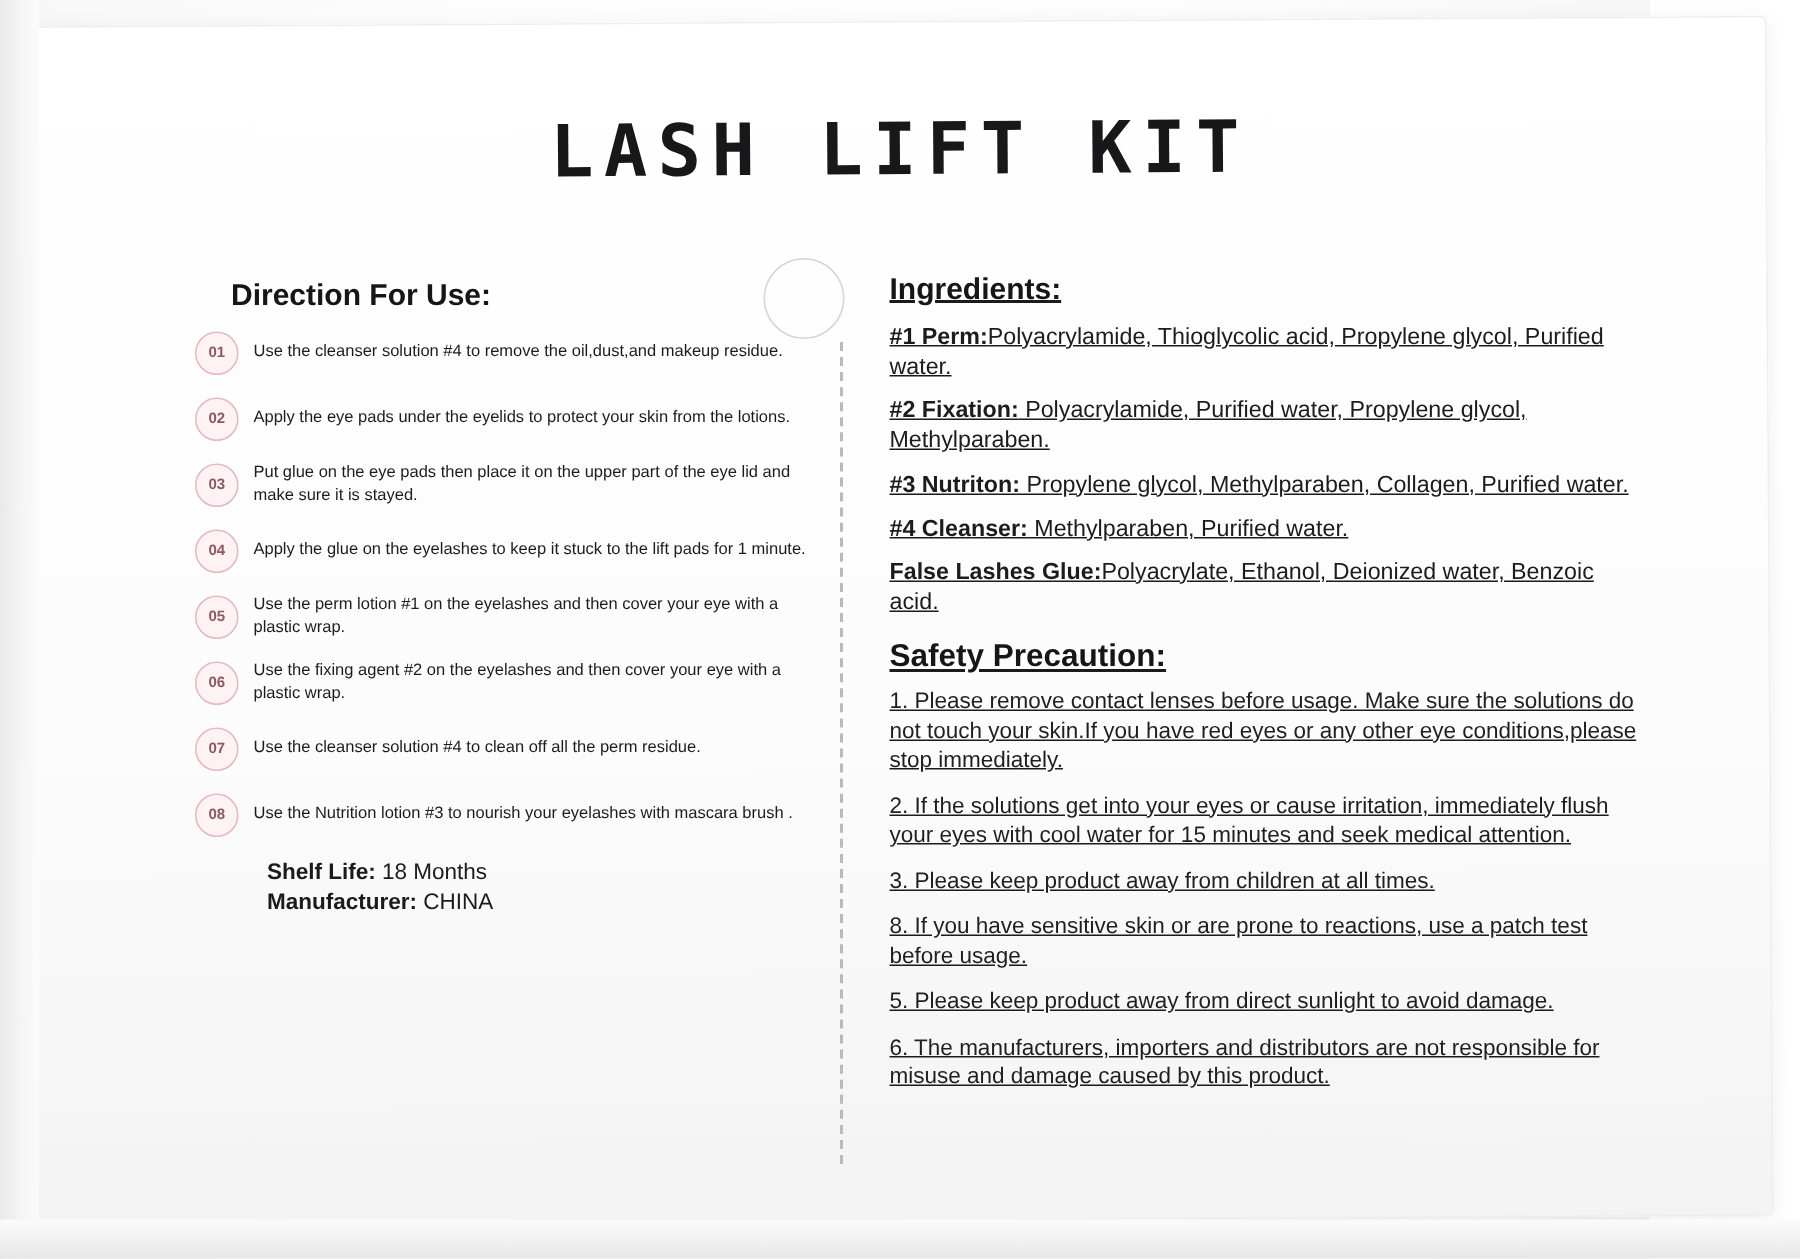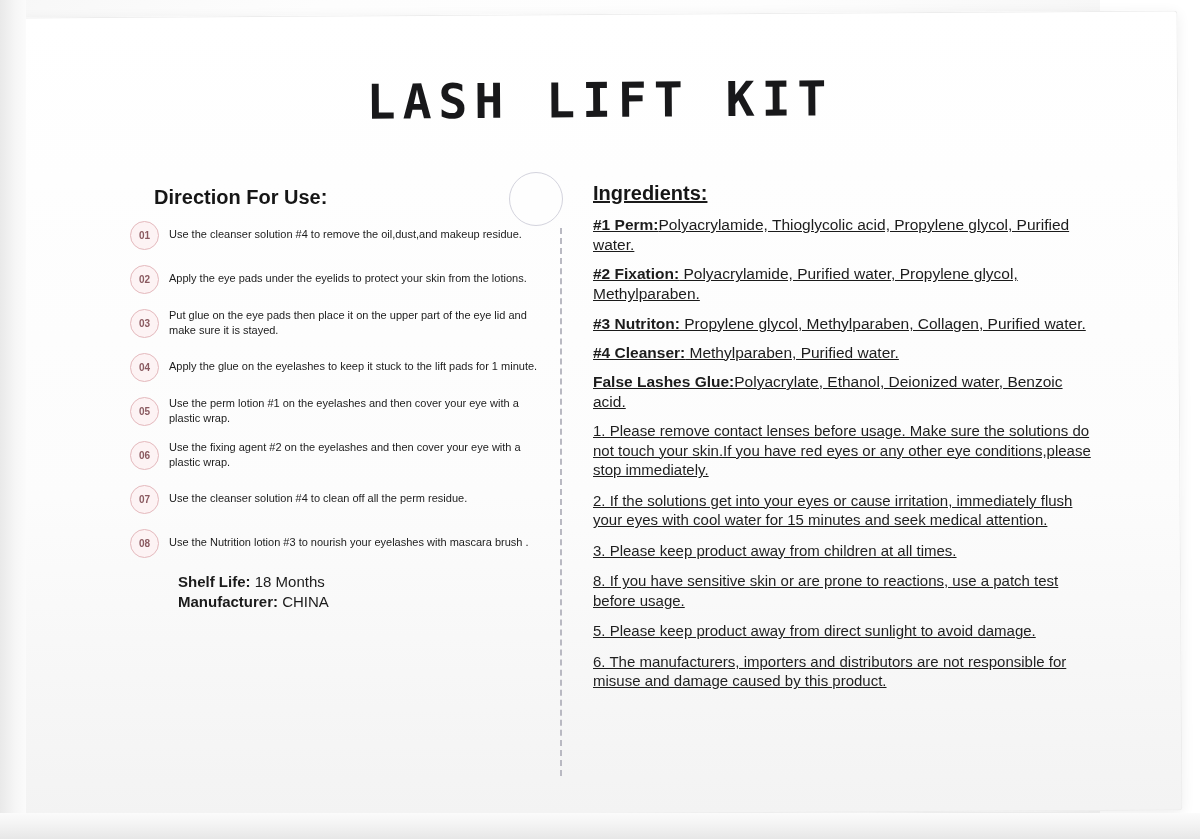--- a/index.html
+++ b/index.html
@@ -239,20 +239,21 @@
     <div class="ingredient">
       <b>#3 Nutriton:</b><span> Propylene glycol, Methylparaben, Collagen, Purified water.</span>
     </div>
     <div class="ingredient">
       <b>#4 Cleanser:</b><span> Methylparaben, Purified water.</span>
     </div>
     <div class="ingredient">
       <b>False Lashes Glue:</b><span>Polyacrylate, Ethanol, Deionized water, Benzoic acid.</span>
     </div>
 
+    <div class="safety-heading">Safety Precaution:</div>
 
     <div class="safety-item">1. Please remove contact lenses before usage.  Make sure the solutions do not touch your skin.If you have red eyes or any other eye conditions,please stop immediately.</div>
     <div class="safety-item">2. If the solutions get into your eyes or cause irritation, immediately flush your eyes with cool water for 15 minutes and seek medical attention.</div>
     <div class="safety-item">3. Please keep product away from children at all times.</div>
     <div class="safety-item">8. If you have sensitive skin or are prone to reactions, use a patch test before usage.</div>
     <div class="safety-item">5. Please keep product away from direct sunlight to avoid damage.</div>
     <div class="safety-item">6. The manufacturers, importers and distributors are not responsible for misuse and damage caused by this product.</div>
   </div>
 </div>
 

